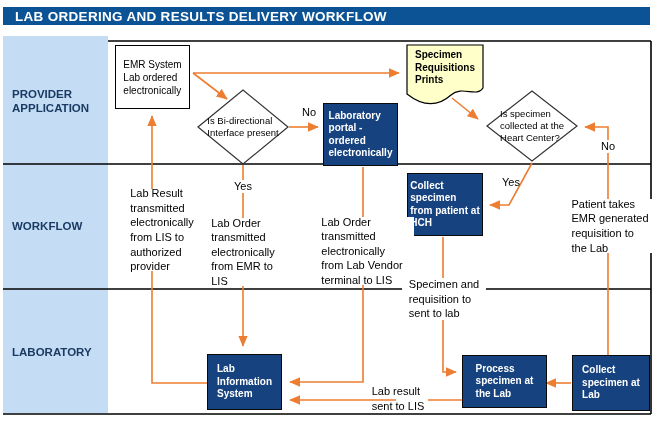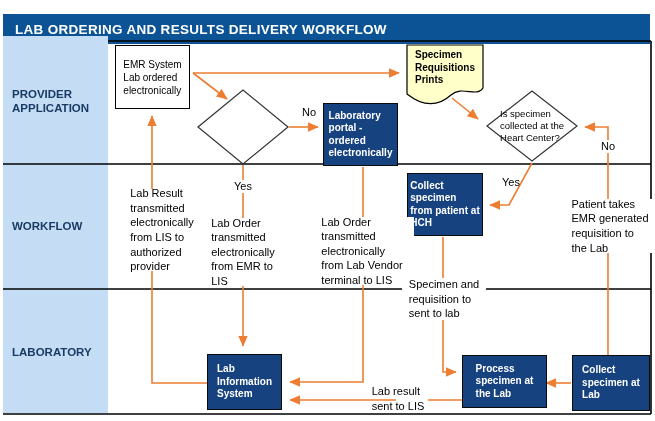--- a/index.html
+++ b/index.html
@@ -1,18 +1,18 @@
 <!DOCTYPE html>
 <html><head>
 <meta charset="utf-8">
 <style>
   html,body{margin:0;padding:0;background:#fff;}
   .stage{position:relative;width:655px;height:421px;background:#fff;overflow:hidden;
          font-family:"Liberation Sans",sans-serif;}
-  .hdr{position:absolute;left:3px;top:14px;width:647px;height:30px;background:#0B5394;
+  .hdr{position:absolute;left:3px;top:7px;width:647px;height:18px;background:#0B5394;
        display:flex;align-items:center;}
   .hdr-title{color:#fff;font-weight:bold;font-size:13.5px;letter-spacing:.3px;padding-left:12px;}
   .sidebar{position:absolute;left:3px;top:36px;width:105px;height:377px;background:#C4DDF5;}
   .lane-label{position:absolute;left:12px;color:#1A3A63;font-weight:bold;font-size:11.5px;
               line-height:1.2;white-space:pre-line;}
   svg.overlay{position:absolute;left:0;top:0;z-index:1;}
   .node,.whitebox,.shape-text,.flowlabel{position:absolute;z-index:2;display:flex;
         align-items:center;justify-content:center;text-align:left;white-space:pre-line;}
   .node{background:#16427F;color:#fff;font-weight:bold;font-size:10px;line-height:1.25;
         border:1px solid #0a0a0a;box-sizing:border-box;}
@@ -74,20 +74,22 @@
 
     <path d="M407,45 H483 V88 C477,98 462,85 451,95 C441,104 426,109 407,94 Z" fill="#FFFFC9" stroke="#000" stroke-width="1.2"></path>
   </svg>
 
   <div class="whitebox" style="left:115px;top:45px;width:75px;height:64px;">EMR System
 Lab ordered
 electronically</div>
   <div class="shape-text doc" style="left:409px;top:49px;width:72px;height:38px;">Specimen
 Requisitions
 Prints</div>
+  <div class="shape-text" style="left:200px;top:109px;width:86px;height:36px;">Is Bi-directional
+Interface present</div>
   <div class="node" style="left:323px;top:103px;width:75px;height:63px;">Laboratory
 portal -
 ordered
 electronically</div>
   <div class="shape-text" style="left:490px;top:104px;width:84px;height:44px;">Is specimen
 collected at the
 Heart Center?</div>
   <div class="node" style="left:407px;top:173px;width:76px;height:63px;">Collect
 specimen
 from patient at

